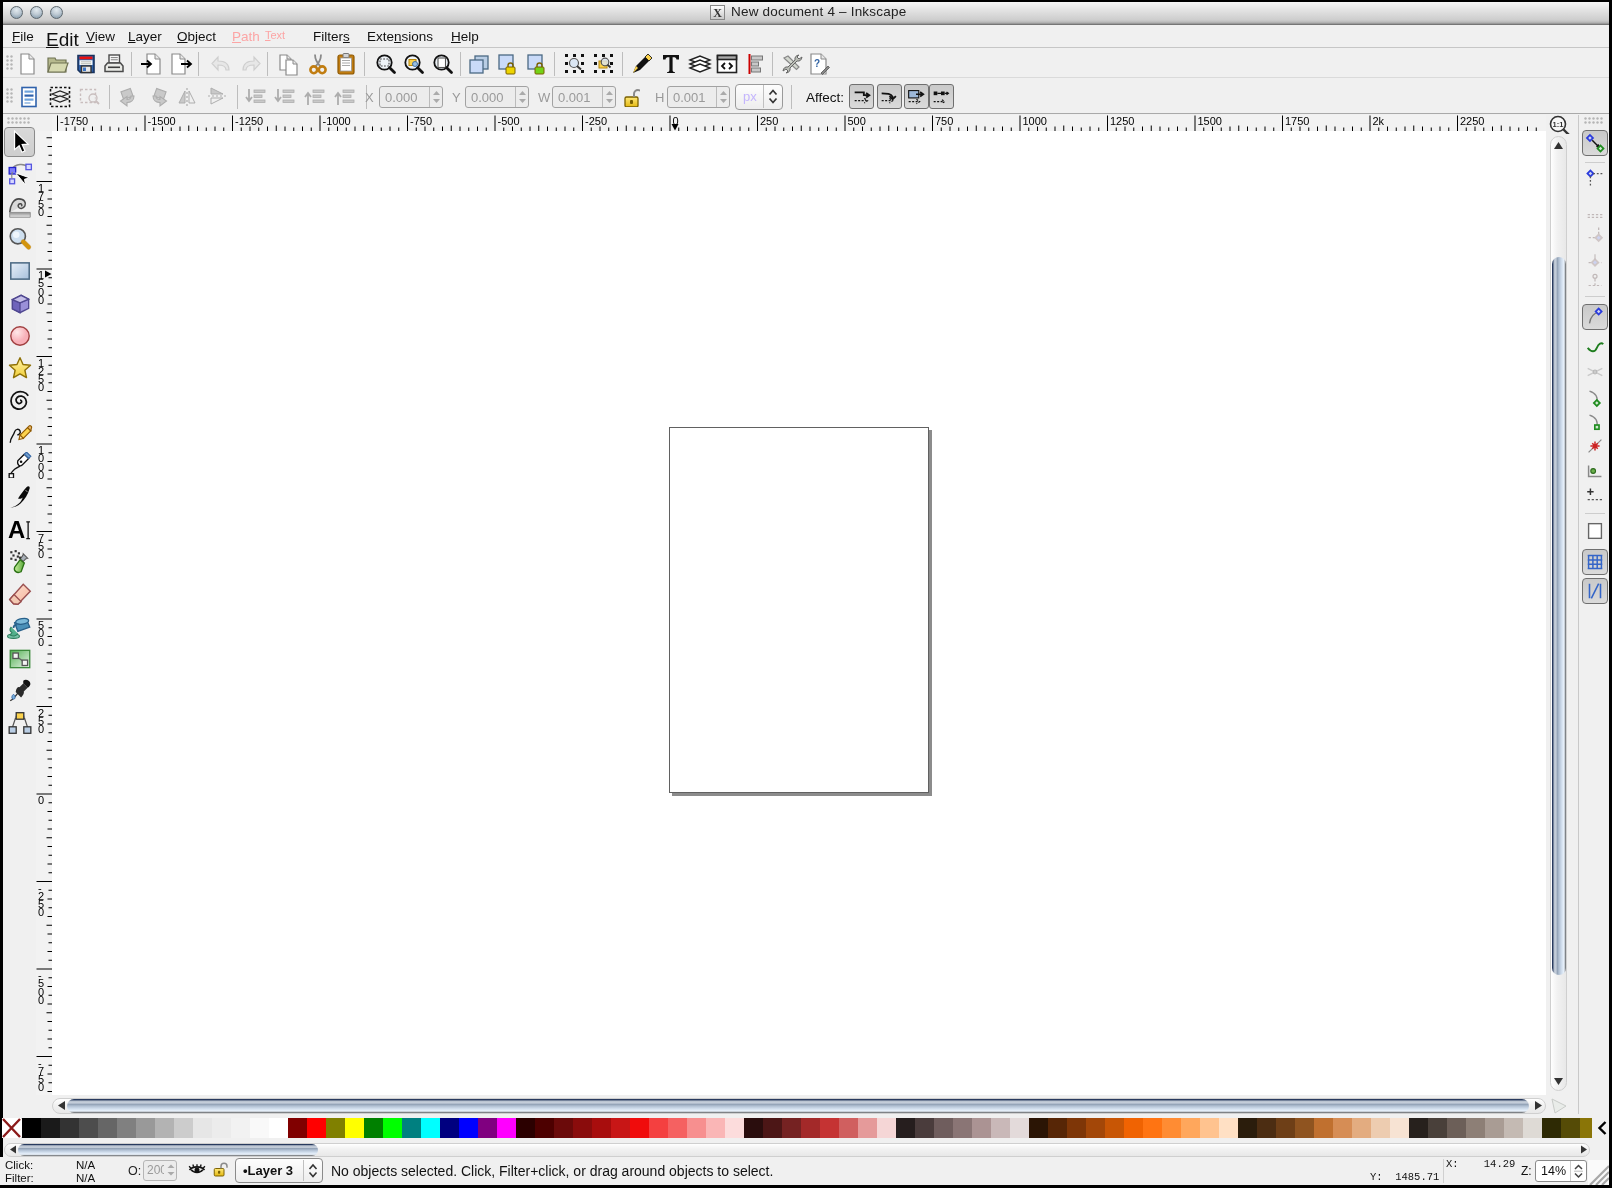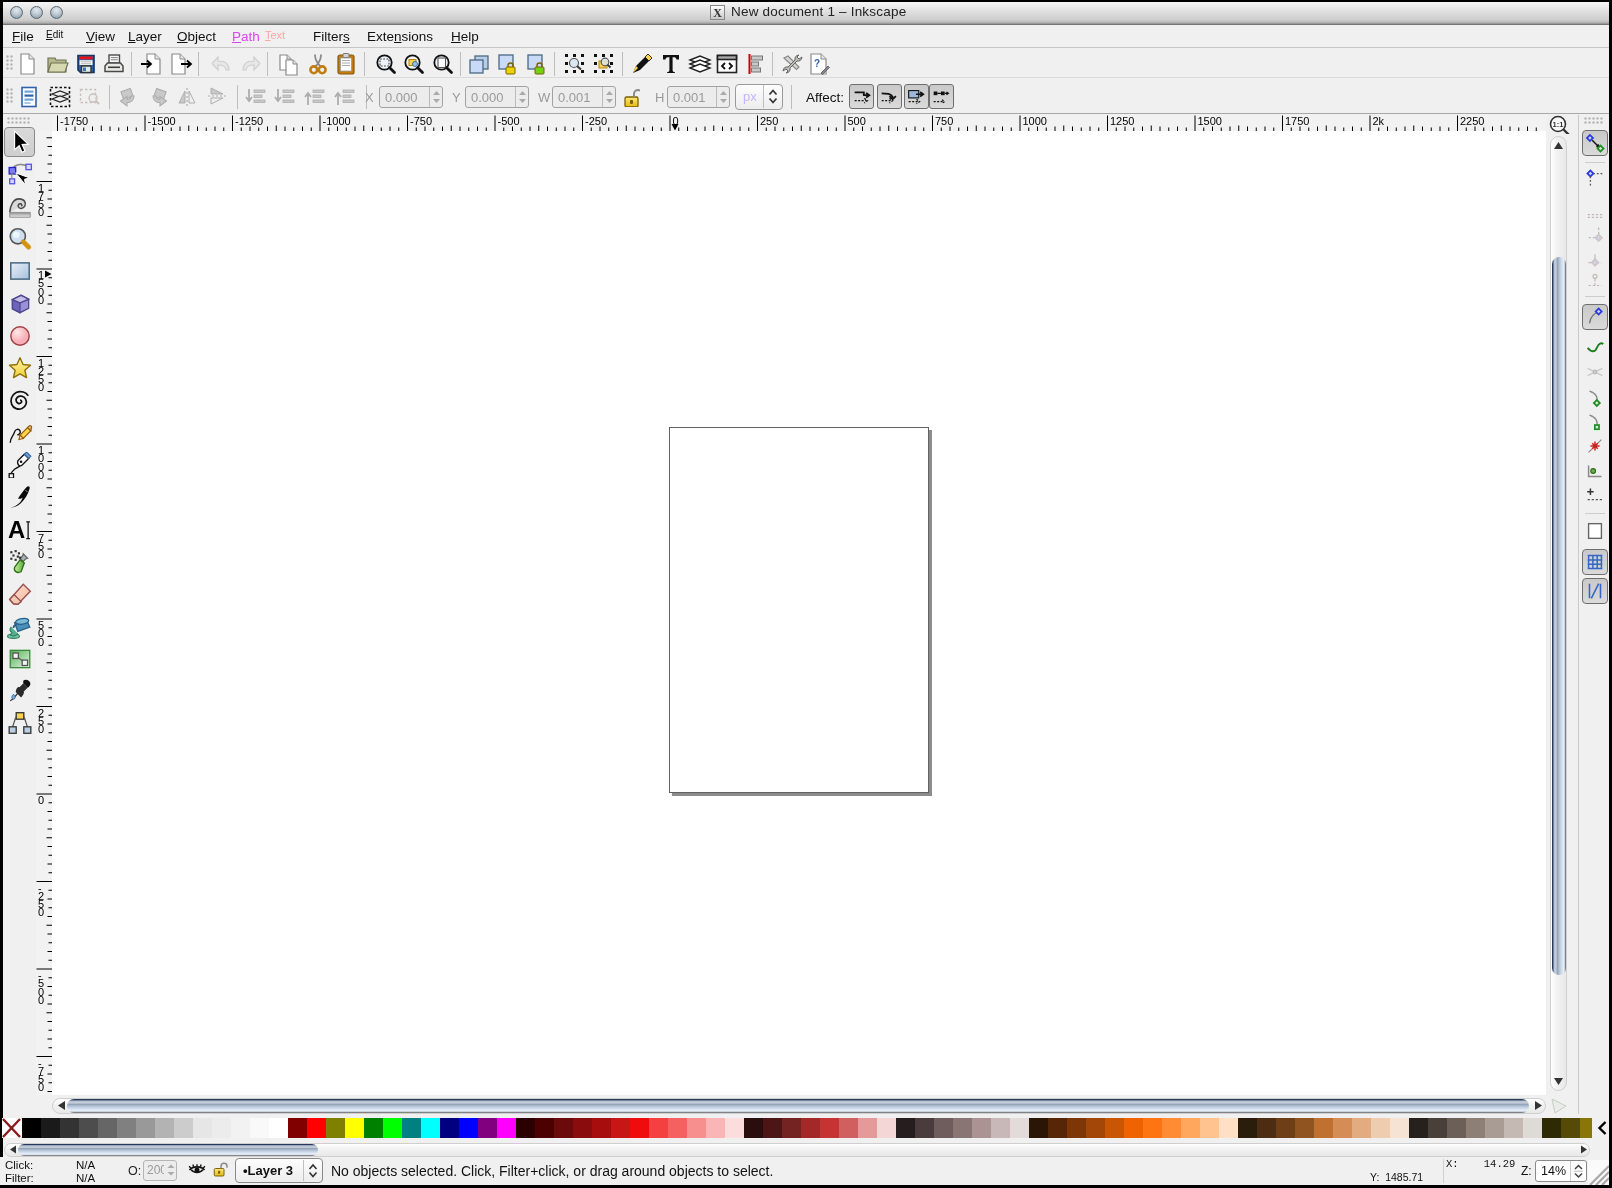--- a/index.html
+++ b/index.html
@@ -4,28 +4,28 @@
 html,body{width:1612px;height:1188px;overflow:hidden;background:#000;font-family:"Liberation Sans",sans-serif;}
 div,svg{will-change:transform}
 </style></head><body>
 <div style="position:relative;width:1612px;height:1188px;background:#000;transform:translateZ(0)">
 <div style="position:absolute;left:3px;top:2px;width:1606px;height:1183px;background:#f0f0f0"></div>
 <div style="position:absolute;left:3px;top:2px;width:1606px;height:22.5px;background:linear-gradient(#f6f6f6 0%,#e3e3e3 35%,#cdcdcd 78%,#b9b9b9 88%,#8c8c8c 96%,#5a5a5a 100%)"></div>
 <div style="position:absolute;left:10.0px;top:6px;width:13px;height:13px;border-radius:50%;background:radial-gradient(circle at 50% 28%,#e2eaef 0%,#bcc8d2 48%,#93a7b6 78%,#7e939f 100%);border:1.5px solid #5d676e"></div>
 <div style="position:absolute;left:30.0px;top:6px;width:13px;height:13px;border-radius:50%;background:radial-gradient(circle at 50% 28%,#e2eaef 0%,#bcc8d2 48%,#93a7b6 78%,#7e939f 100%);border:1.5px solid #5d676e"></div>
 <div style="position:absolute;left:50.0px;top:6px;width:13px;height:13px;border-radius:50%;background:radial-gradient(circle at 50% 28%,#e2eaef 0%,#bcc8d2 48%,#93a7b6 78%,#7e939f 100%);border:1.5px solid #5d676e"></div>
 <div style="position:absolute;left:710px;top:5px;width:15px;height:15px;background:linear-gradient(#fdfdfd,#c9c9c9);border:1px solid #888;color:#333;font-size:12px;text-align:center;line-height:14px;font-weight:bold;font-family:'Liberation Serif',serif">X</div>
-<div style="position:absolute;left:731px;top:4px;width:300px;height:17px;font-size:13.5px;color:#222;letter-spacing:0.2px">New document 1 – Inkscape</div>
+<div style="position:absolute;left:731px;top:4px;width:300px;height:17px;font-size:13.5px;color:#222;letter-spacing:0.2px">New document 4 – Inkscape</div>
 <div style="position:absolute;left:3px;top:24.5px;width:1606px;height:23px;background:#f0f0f0;border-bottom:1px solid #c6c6c6"></div>
 <div style="position:absolute;left:12px;top:29px;font-size:13.5px;color:#111"><u>F</u>ile</div>
-<div style="position:absolute;left:46px;top:29px;font-size:10px;color:#111"><u>E</u>dit</div>
+<div style="position:absolute;left:46px;top:29px;font-size:19px;color:#111"><u>E</u>dit</div>
 <div style="position:absolute;left:86px;top:29px;font-size:13.5px;color:#111"><u>V</u>iew</div>
 <div style="position:absolute;left:128px;top:29px;font-size:13.5px;color:#111"><u>L</u>ayer</div>
 <div style="position:absolute;left:177px;top:29px;font-size:13.5px;color:#111"><u>O</u>bject</div>
-<div style="position:absolute;left:232px;top:29px;font-size:13.5px;color:#d946ef"><u>P</u>ath</div>
+<div style="position:absolute;left:232px;top:29px;font-size:13.5px;color:#fca5a5"><u>P</u>ath</div>
 <div style="position:absolute;left:265px;top:29px;font-size:11px;color:#fca5a5"><u>T</u>ext</div>
 <div style="position:absolute;left:313px;top:29px;font-size:13.5px;color:#111">Filter<u>s</u></div>
 <div style="position:absolute;left:367px;top:29px;font-size:13.5px;color:#111">Exte<u>n</u>sions</div>
 <div style="position:absolute;left:451px;top:29px;font-size:13.5px;color:#111"><u>H</u>elp</div>
 <div style="position:absolute;left:3px;top:48px;width:1606px;height:30px;background:#f0f0f0;border-bottom:1px solid #dadada"></div>
 <div style="position:absolute;left:3px;top:79px;width:1606px;height:35px;background:#f0f0f0;border-bottom:1px solid #a9a9a9"></div>
 <svg style="position:absolute;left:6px;top:55px" width="8" height="18" viewBox="0 0 8 18">
       <circle cx="1.5" cy="1.5" r="1.2" fill="#b5b5b5"></circle>
       <circle cx="5.5" cy="1.5" r="1.2" fill="#b5b5b5"></circle>
       <circle cx="1.5" cy="5.5" r="1.2" fill="#b5b5b5"></circle>
@@ -1092,21 +1092,21 @@
     </svg>
 <div style="position:absolute;left:235px;top:1158px;width:88px;height:25px;background:linear-gradient(#fdfdfd,#ededed);border:1px solid #8a8a8a;border-radius:4px"></div>
 <div style="position:absolute;left:243px;top:1163px;font-size:13px;font-weight:bold;color:#111">•Layer 3</div>
 <div style="position:absolute;left:303px;top:1160px;width:1px;height:21px;background:#c0c0c0"></div>
 <svg style="position:absolute;left:306px;top:1162px" width="14" height="17" viewBox="0 0 14 17">
       <path d="M3.5 7 L7 3 L10.5 7" fill="none" stroke="#333" stroke-width="1.6"></path>
       <path d="M3.5 10.5 L7 14.5 L10.5 10.5" fill="none" stroke="#333" stroke-width="1.6"></path>
     </svg>
 <div style="position:absolute;left:331px;top:1163px;font-size:14px;color:#111">No objects selected. Click, Filter+click, or drag around objects to select.</div>
 <div style="position:absolute;left:1446px;top:1158px;width:60px;font-size:10.5px;color:#111;font-family:'Liberation Mono',monospace;white-space:pre">X:    14.29</div>
-<div style="position:absolute;left:1370px;top:1171px;width:60px;font-size:10.5px;color:#111;font-family:Liberation Sans, sans-serif;white-space:pre">Y:  1485.71</div>
+<div style="position:absolute;left:1370px;top:1171px;width:60px;font-size:10.5px;color:#111;font-family:Liberation Mono, monospace;white-space:pre">Y:  1485.71</div>
 <div style="position:absolute;left:1521px;top:1164px;font-size:12px;color:#111">Z:</div>
 <div style="position:absolute;left:1535px;top:1160px;width:52px;height:22px;background:#fff;border:1px solid #8a8a8a;border-radius:3px"></div>
 <div style="position:absolute;left:1541px;top:1164px;font-size:12.5px;color:#111">14%</div>
 <div style="position:absolute;left:1570px;top:1161px;width:1px;height:20px;background:#ccc"></div>
 <svg style="position:absolute;left:1572px;top:1162px" width="13" height="18" viewBox="0 0 13 18">
       <path d="M3 7 L6.5 3.5 L10 7" fill="none" stroke="#444" stroke-width="1.5"></path>
       <path d="M3 11.5 L6.5 15 L10 11.5" fill="none" stroke="#444" stroke-width="1.5"></path>
       <path d="M2 9.2 L11 9.2" stroke="#bbb" stroke-width="1"></path>
     </svg>
 <div style="position:absolute;left:1443px;top:1159px;width:1px;height:24px;background:#d0d0d0"></div>

